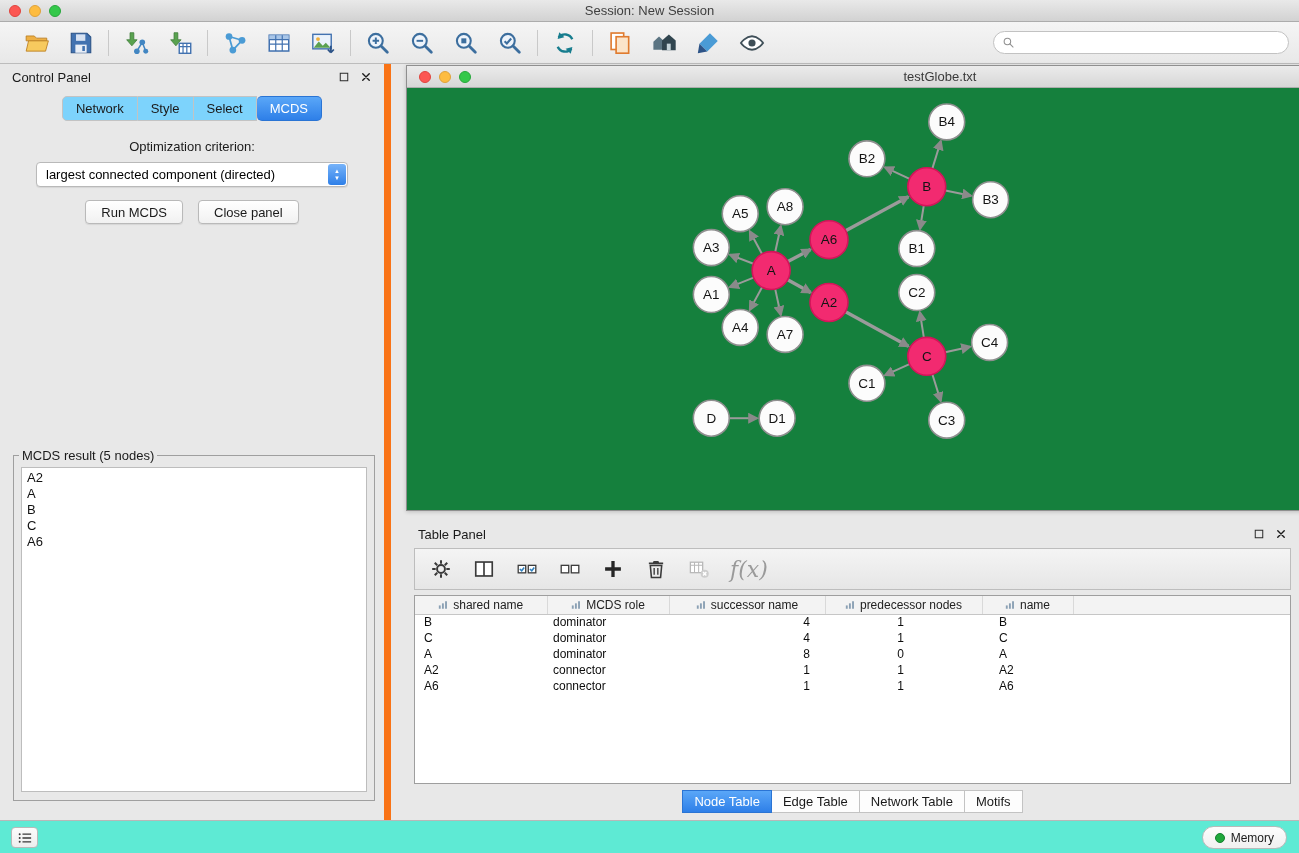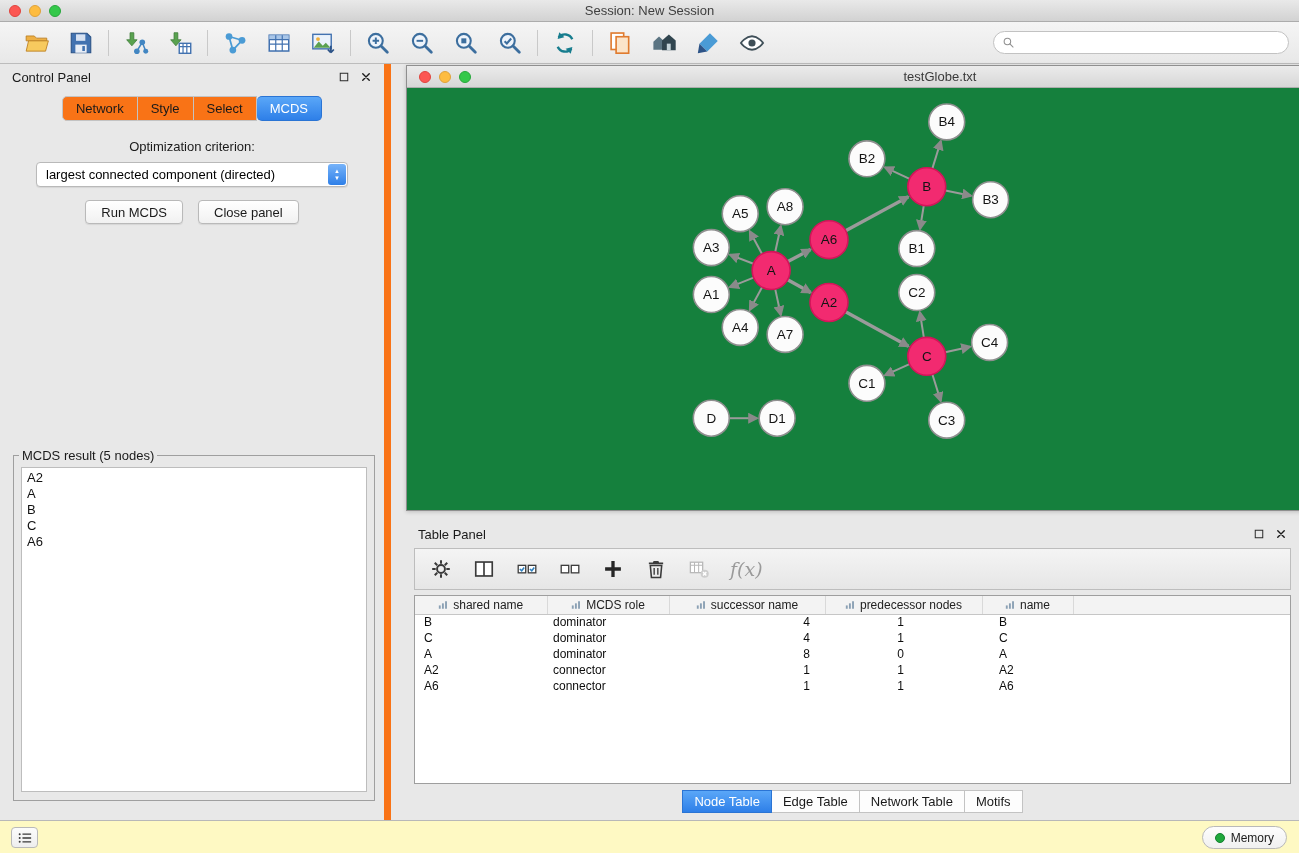--- a/index.html
+++ b/index.html
@@ -23,21 +23,21 @@
 .search-ic{display:flex;align-items:center;}
 .search-input{border:none;outline:none;flex:1;font-size:13px;font-family:inherit;background:transparent;}
 
 .panel-header{height:26px;display:flex;align-items:center;padding:0 12px;gap:10px;}
 .ph-title{font-size:13px;color:#1a1a1a;}
 .ph-sp{flex:1;}
 .ph-btn{display:flex;align-items:center;cursor:pointer;}
 
 .control-panel{position:absolute;left:0;top:64px;width:391px;height:756px;background:#e8e8e8;border-right:7px solid #f97316;}
 .cp-tabs{display:flex;justify-content:center;margin-top:6px;}
-.cp-tab{font-size:13px;color:#1a1a1a;background:#f97316;border:1px solid #c3c3c3;border-left:none;padding:4px 13px;cursor:pointer;}
+.cp-tab{font-size:13px;color:#1a1a1a;background:#7dd3fc;border:1px solid #c3c3c3;border-left:none;padding:4px 13px;cursor:pointer;}
 .cp-tab:first-child{border-left:1px solid #c3c3c3;border-radius:5px 0 0 5px;}
 .cp-tab:last-child{border-radius:0 5px 5px 0;}
 .cp-tab.active{background:linear-gradient(#5aa7f8,#2e7fe8);border-color:#2a74d4;color:#fff;border-radius:5px;}
 .cp-opt-label{margin-top:18px;text-align:center;font-size:13px;color:#1a1a1a;}
 .dropdown{position:relative;margin:8px auto 0;width:312px;height:25px;background:#fff;border:1px solid #b9b9b9;border-radius:4px;display:flex;align-items:center;padding:0 24px 0 9px;font-size:13px;cursor:pointer;box-shadow:0 1px 1px rgba(0,0,0,0.08);}
 .dd-text{white-space:nowrap;overflow:hidden;}
 .dd-stepper{position:absolute;right:1px;top:1px;bottom:1px;width:18px;border-radius:3px;background:linear-gradient(#76b3f9,#2e7fe8);display:flex;flex-direction:column;align-items:center;justify-content:center;color:#fff;font-size:6px;line-height:6px;gap:1px;}
 .cp-buttons{margin-top:13px;display:flex;justify-content:center;gap:15px;}
 .cp-btn{font-family:inherit;font-size:13px;color:#1a1a1a;background:linear-gradient(#ffffff,#f1f1f1);border:1px solid #b9b9b9;border-radius:4px;height:24px;padding:0 15px;cursor:pointer;box-shadow:0 1px 1px rgba(0,0,0,0.08);}
 .result-box{position:absolute;left:13px;right:9px;top:391px;height:346px;border:1px solid #9f9f9f;}
@@ -49,38 +49,38 @@
 .nw-titlebar{position:relative;height:22px;background:linear-gradient(#ebebeb,#d7d7d7);border-bottom:1px solid #adadad;}
 .nw-title{height:22px;line-height:22px;text-align:center;font-size:13px;color:#3a3a3a;}
 .nw-canvas{position:absolute;left:0;right:0;top:22px;bottom:0;background:#15803d;}
 #graph-svg{width:100%;height:100%;display:block;}
 .nw-grip{position:absolute;right:1px;bottom:1px;width:12px;height:12px;background:repeating-linear-gradient(135deg,transparent 0 2px,#bdbdbd 2px 3px);cursor:nwse-resize;}
 
 .table-panel{position:absolute;left:406px;top:521px;width:893px;height:299px;}
 .tp-toolbar{position:absolute;left:8px;right:8px;top:27px;height:42px;background:linear-gradient(#f4f4f4,#e6e6e6);border:1px solid #bdbdbd;display:flex;align-items:center;gap:19px;padding:0 14px;}
 #tp-icons{display:flex;align-items:center;gap:19px;}
 .tp-icon{display:flex;align-items:center;justify-content:center;width:24px;height:24px;cursor:pointer;}
-.fx{font-family:"DejaVu Serif",serif;font-style:italic;font-size:19px;color:#9a9a9a;}
+.fx{font-family:"DejaVu Serif",serif;font-style:italic;font-size:22px;color:#9a9a9a;}
 .tp-table-wrap{position:absolute;left:8px;right:8px;top:74px;bottom:36px;background:#fff;border:1px solid #9e9e9e;overflow:hidden;}
 .tp-table-wrap table{border-collapse:collapse;table-layout:fixed;width:100%;}
 th{height:18px;background:#f3f3f3;border-right:1px solid #d9d9d9;border-bottom:1px solid #c6c6c6;font-weight:normal;font-size:12px;color:#222;padding:0 4px;}
 .th-flex{display:flex;align-items:center;justify-content:center;gap:5px;}
 .th-ic{display:flex;align-items:center;}
 th.th-fill{border-right:none;}
 td{font-size:12px;color:#0d0d0d;height:16px;padding:0 6px;white-space:nowrap;}
 td.c0{padding-left:9px;}
 td.c2{text-align:right;padding-right:15px;}
 td.c3{text-align:right;padding-right:78px;}
 td.c4{padding-left:17px;}
 .tp-tabs{position:absolute;left:0;right:0;bottom:7px;display:flex;justify-content:center;}
 .tp-tab{font-size:13px;color:#1a1a1a;background:#fdfdfd;border:1px solid #c3c3c3;border-left:none;padding:3px 11px;cursor:pointer;}
 .tp-tab:first-child{border-left:1px solid #c3c3c3;}
 .tp-tab.active{background:linear-gradient(#5aa7f8,#2e7fe8);color:#fff;border-color:#2a74d4;}
 
-.statusbar{position:absolute;left:0;right:0;bottom:0;height:33px;background:#fef9c3;border-top:1px solid #b8b8b8;}
+.statusbar{position:absolute;left:0;right:0;bottom:0;height:33px;background:#5eead4;border-top:1px solid #b8b8b8;}
 .sb-left-btn{position:absolute;left:11px;top:6px;width:27px;height:21px;background:linear-gradient(#fcfcfc,#eeeeee);border:1px solid #b9b9b9;border-radius:4px;display:flex;align-items:center;justify-content:center;cursor:pointer;}
 .memory-btn{position:absolute;right:12px;top:5px;height:23px;background:linear-gradient(#fdfdfd,#f0f0f0);border:1px solid #b9b9b9;border-radius:12px;display:flex;align-items:center;gap:6px;padding:0 12px;font-size:12px;color:#1a1a1a;cursor:pointer;}
 .memory-dot{width:10px;height:10px;border-radius:50%;background:#1fa83c;border:1px solid #148030;}
 </style>
 </head>
 <body>
 
 <div class="app">
 
   <div class="titlebar">

